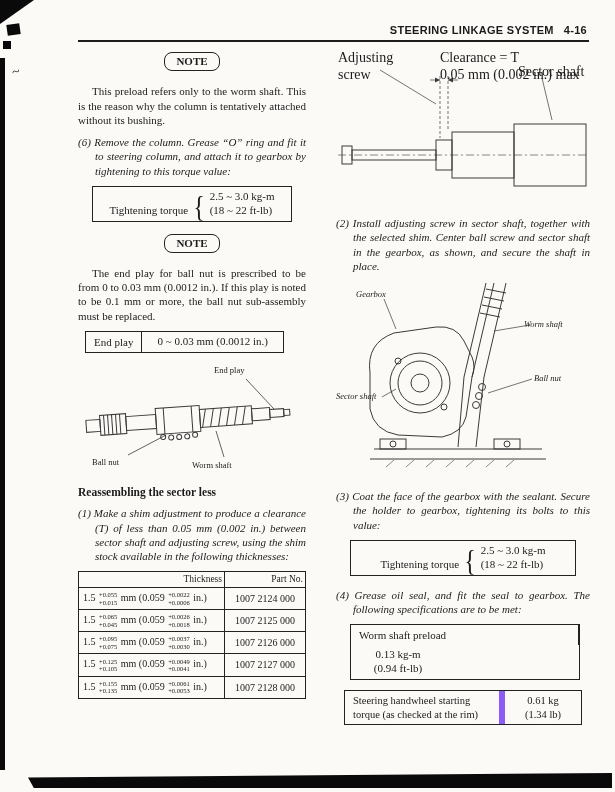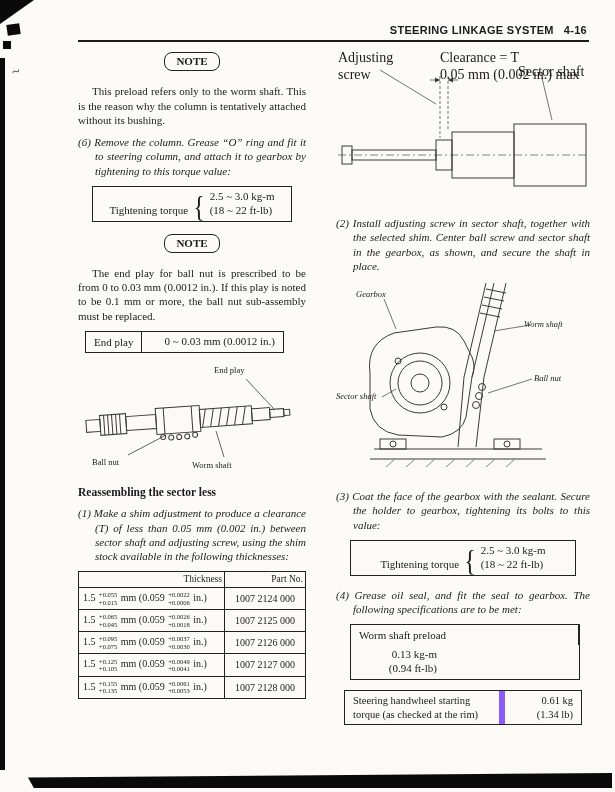--- a/index.html
+++ b/index.html
@@ -20,21 +20,21 @@
   p.indent { text-indent:14px; }
   p.step { padding-left:17px; text-indent:-17px;font-style:italic; }
   .note-box { width:54px; margin:2px auto 13px; border:1.5px solid #222; border-radius:8px; text-align:center; font-weight:bold; font-size:11px; padding:1px 0 2px; }
   .section-heading { font-weight:bold; font-size:11.5px; margin:8px 0 6px; text-align:left; }
   
   .torque-box { border:1px solid #222; margin:0 14px 12px 14px; display:flex; align-items:flex-end; justify-content:center; gap:5px; padding:3px 4px; }
   .torque-box .brace { font-size:24px; font-weight:300; line-height:1; transform:scaleY(1.2); }
   .torque-box .vals  { line-height:1.25; white-space:nowrap; text-align:left; }
   .pair-table { border:1px solid #222; display:flex; align-items:stretch; }
   .pair-table .cl { padding:3px 8px; border-right:1px solid #222; display:flex; align-items:center; }
-  .pair-table .cv { padding:3px 8px; flex:1; display:flex; flex-direction:column; justify-content:center; text-align:right; line-height:1.25; }
+  .pair-table .cv { padding:3px 8px; flex:1; display:flex; flex-direction:column; justify-content:center; text-align:center; line-height:1.25; }
   .endplay { margin:0 22px 10px 7px; }
   .preload  { margin:0 10px 10px 14px;flex-direction:column; }
   .preload .cl { flex:1; border-right:1px solid #222; }
   .preload .cv { flex:none; width:78px; }
   .handwheel { margin:0 8px 0 8px; font-size:10.5px; }
   .handwheel .cl { flex:1; border-right:6px solid #8b5cf6; display:block; line-height:1.3; }
   .handwheel .cv { flex:none; width:60px; }
   
   table.shim { border-collapse:collapse; width:100%; font-size:10px; margin-top:2px; }
   table.shim th, table.shim td { border:1px solid #222; }

